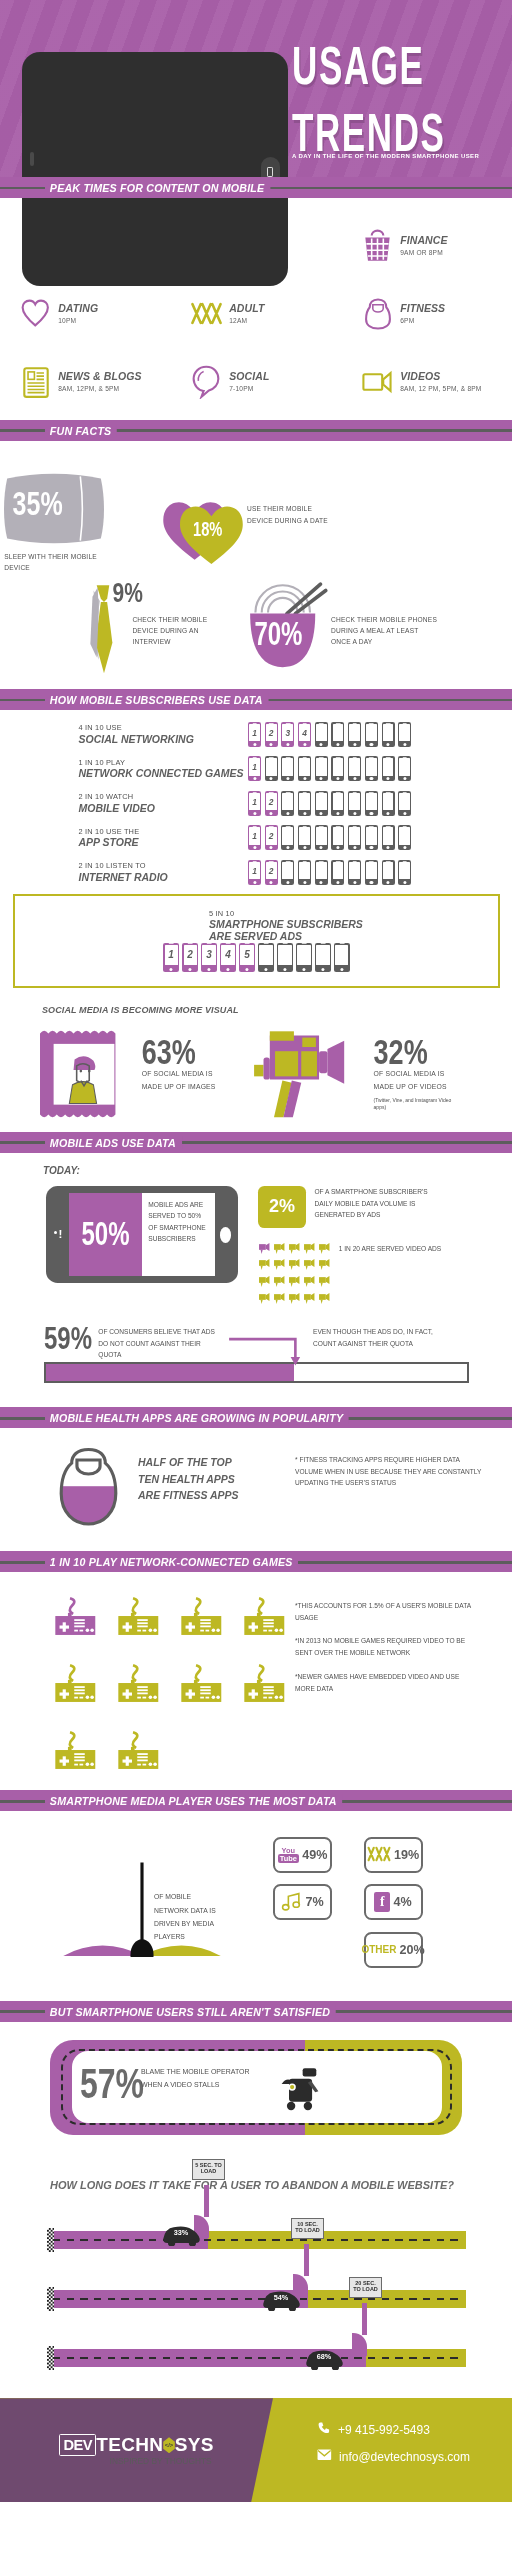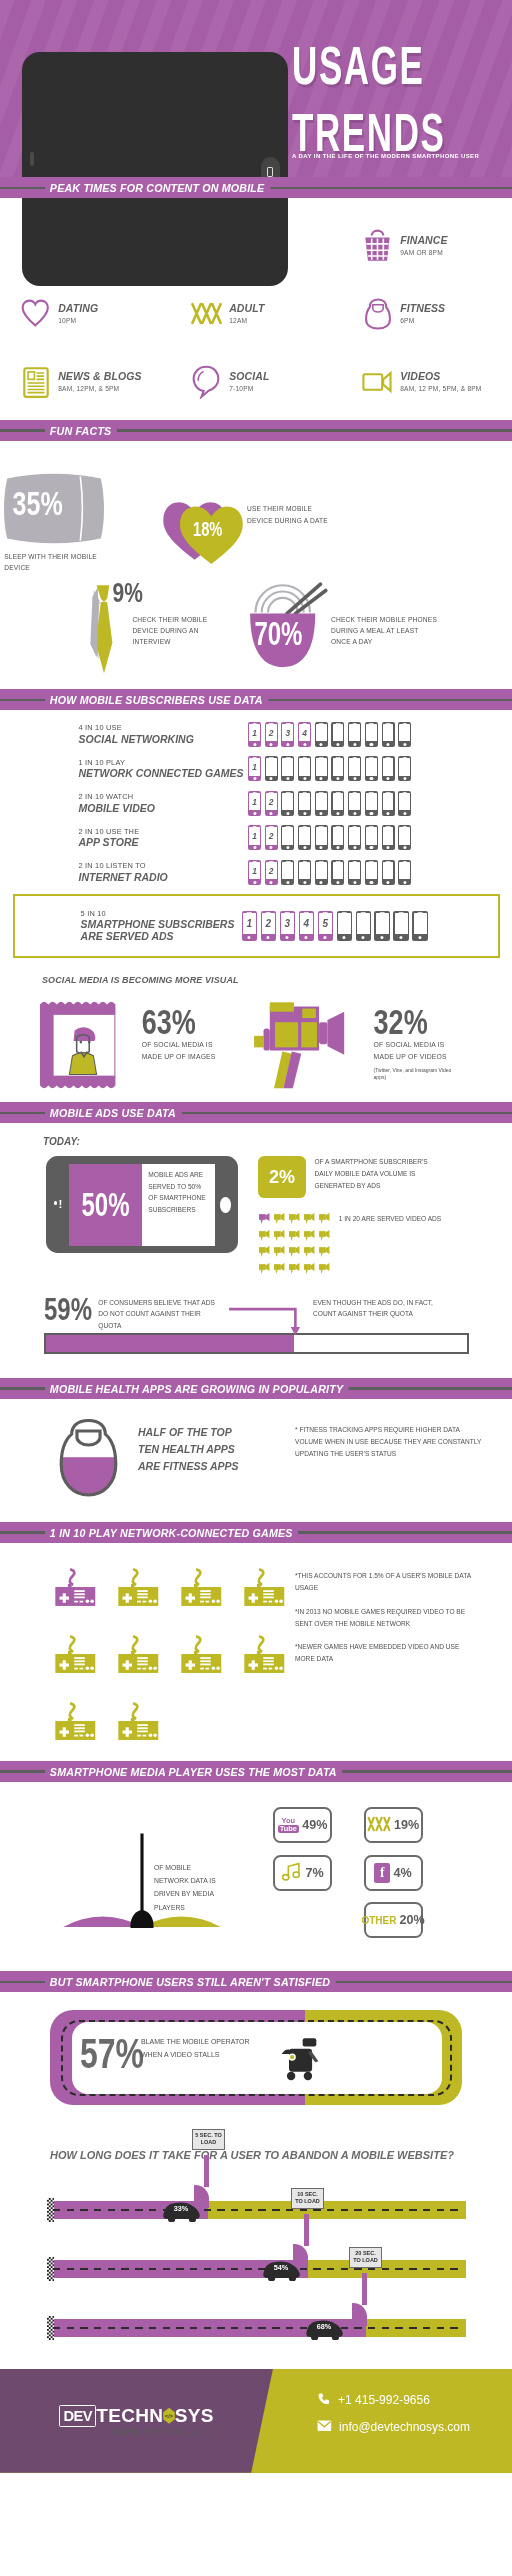--- a/index.html
+++ b/index.html
@@ -113,21 +113,21 @@
   .phones { display: flex; gap: 3.7px; }
   .ph { width: 13px; height: 25px; border-radius: 2.1px; background: #5d5d5d; padding: 2.1px 1.1px; position: relative; }
   .ph.on { background: #a85fa8; }
   .ph .scr { background: #fff; height: 17.4px; border-radius: 0.5px; display:flex; align-items:center; justify-content:center;
              font-size: 8.4px; font-weight: 700; font-style: italic; color: #5d5d5d;
              font-family:"Liberation Sans Narrow","Liberation Sans",sans-serif; }
   .ph .hm { position: absolute; bottom: 1.1px; left: 50%; transform: translateX(-50%); width: 3.2px; height: 3.2px; background:#fff; border-radius:50%; }
   .ph .tp { position:absolute; top:0.8px; left:50%; transform:translateX(-50%); width:4.7px; height:0.8px; background:rgba(255,255,255,.75); border-radius:0.5px;}
 
   .ads-box { border: 2.6px solid #bdb823; margin: 4.2px 12.6px 0 12.6px; padding: 12.6px 0 13.7px 0; }
-  .ads-box .ud-row { margin-bottom: 0; }
+  .ads-box .ud-row { margin-bottom: 0; flex-direction: column; }
   .ads-box .ud-label { width: 179px; padding-left: 18px; }
   .ads-box .ph { width: 15.3px; height: 29.5px; }
   .ads-box .ph .scr { height: 20.5px; font-size: 10px; }
 
   
   .sv { padding: 13.7px 0 9.5px 0; }
   .sv h3 {
     font-size: 9px; font-weight: 700; font-style: italic; color: #5f5f5f; margin-left: 42px;
     font-family: "Liberation Sans Narrow","Liberation Sans", sans-serif; letter-spacing: 0.1px;
   }
@@ -1250,21 +1250,21 @@
 
   <div style="position:relative;padding:18px 0 12.6px 0;" id="lanes">
       <div style="position: relative; height: 59px;">
         <div class="seg-p" style="left:50px;width:158px;top:22px;"></div>
         <div class="seg-y" style="left:208px;width:258px;top:22px;"></div>
         <div class="dash" style="left:53px;width:411px;top:30px;"></div>
         <div class="flag" style="left:47px;top:19px;"></div>
         <div style="position:absolute;left:194px;top:6.3px;width:14.7px;height:23px;background:#a85fa8;border-top-right-radius:13.7px;"></div>
         <div style="position:absolute;left:204px;top:-24px;width:5.3px;height:32px;background:#a85fa8;"></div>
         <div class="sign" style="left:192px;top:-50px;">5 SEC. TO LOAD</div>
-        <div style="position:absolute;left:158px;top:18px;text-align:right;"><svg width="47" height="25" viewBox="0 0 90 48">
+        <div style="position:absolute;left:158px;top:12px;text-align:right;"><svg width="47" height="25" viewBox="0 0 90 48">
             <path d="M10 34 q4 -20 20 -22 q22 -4 34 4 q12 6 16 18 q1 8 -8 8 h-54 q-9 0 -8 -8 Z" fill="#2b2b2b"></path>
             <circle cx="26" cy="42" r="7" fill="#2b2b2b"></circle>
             <circle cx="66" cy="42" r="7" fill="#2b2b2b"></circle>
             <text x="44" y="26" font-size="14" font-weight="bold" fill="#fff" text-anchor="middle" font-family="Liberation Sans">33%</text>
           </svg></div>
       </div>
       <div style="position: relative; height: 59px;">
         <div class="seg-p" style="left:50px;width:258px;top:22px;"></div>
         <div class="seg-y" style="left:308px;width:158px;top:22px;"></div>
         <div class="dash" style="left:53px;width:411px;top:30px;"></div>
@@ -1310,21 +1310,21 @@
         <div class="tagline" style="text-align:right;padding-right:2.1px;">INSPIRED BY THOUGHTS</div>
       </div>
     </div>
     <div class="right">
       <div class="fc">
         <span>
           <svg width="13.7" height="13.7" viewBox="0 0 26 26">
               <path d="M6 3 l4 0 l2 6 l-3 2 a14 14 0 0 0 6 6 l2 -3 l6 2 l0 4 a3 3 0 0 1 -3 3 C11 23 3 15 3 6 A3 3 0 0 1 6 3 Z" fill="#fff"></path>
             </svg>
         </span>
-        <span>+1 415-992-9656</span>
+        <span>+9 415-992-5493</span>
       </div>
       <div class="fc">
         <span>
           <svg width="14.7" height="11.6" viewBox="0 0 28 22">
               <rect x="1" y="1" width="26" height="20" rx="2" fill="#fff"></rect>
               <path d="M2 3 L14 13 L26 3" fill="none" stroke="#bdb823" stroke-width="2.4"></path>
             </svg>
         </span>
         <span>info@devtechnosys.com</span>
       </div>

